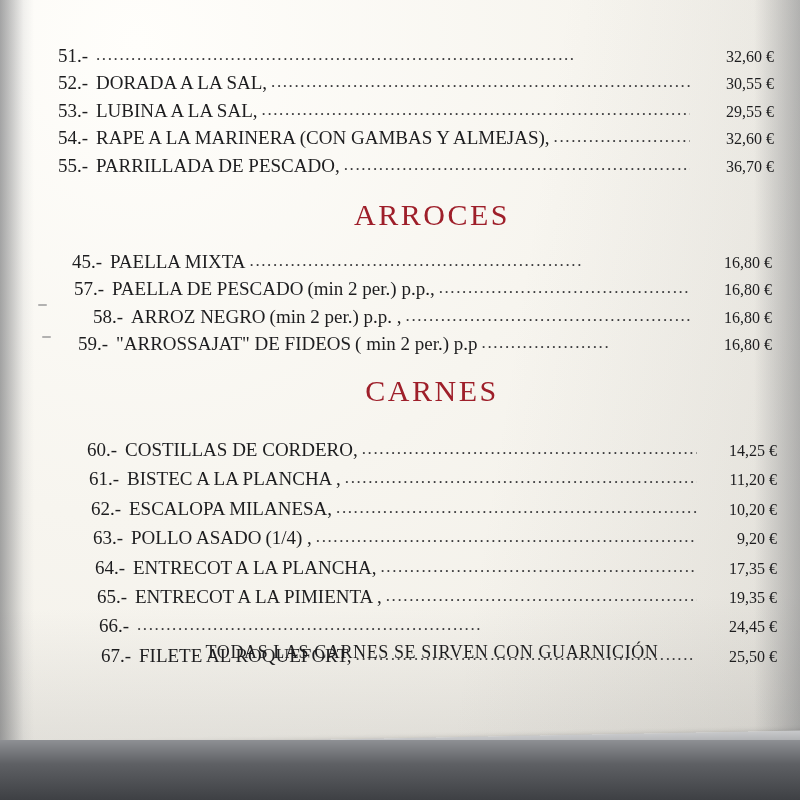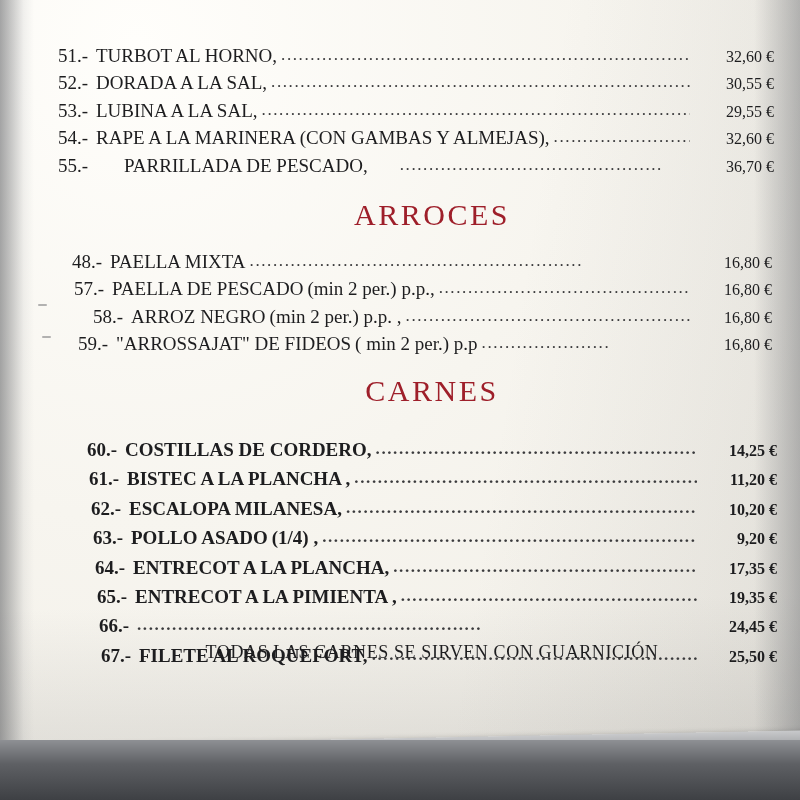--- a/index.html
+++ b/index.html
@@ -144,21 +144,21 @@
     top: 0px;
     width: 716px;
   }
   #block-pescados .item { padding-left: 0; }
   #block-pescados .num  { width: 38px; }
   #block-pescados .price { width: 78px; }
   #block-pescados .item:nth-child(1) { margin-left: 0px; }
   #block-pescados .item:nth-child(2) { margin-left: 0px; }
   #block-pescados .item:nth-child(3) { margin-left: 0px; }
   #block-pescados .item:nth-child(4) { margin-left: 0px; }
-  #block-pescados .item:nth-child(5) { margin-left: 0px; gap: 28px; }
+  #block-pescados .item:nth-child(5) { margin-left: 0px; }
   #block-pescados .item { margin-bottom: 8px; }
 
   #title-arroces {
     position: absolute;
     left: 0; right: 0;
     top: 152px;
   }
   #block-arroces {
     position: absolute;
     left: 40px;
@@ -176,21 +176,21 @@
     position: absolute;
     left: 0; right: 0;
     top: 328px;
   }
   #block-carnes {
     position: absolute;
     left: 55px;
     top: 394px;
     width: 690px;
   }
-  #block-carnes .item { margin-bottom: 10px; font-weight: bold; }
+  #block-carnes .item { margin-bottom: 10px; }
   #block-carnes .num { width: 38px; }
   #block-carnes .price { width: 74px; }
   #block-carnes .item:nth-child(2) { margin-left: 2px; }
   #block-carnes .item:nth-child(3) { margin-left: 4px; align-items: flex-end; }
   #block-carnes .item:nth-child(4) { margin-left: 6px; justify-content: center; }
   #block-carnes .item:nth-child(5) { margin-left: 8px; }
   #block-carnes .item:nth-child(6) { margin-left: 10px; }
   #block-carnes .item:nth-child(7) { margin-left: 12px; }
   #block-carnes .item:nth-child(8) { margin-left: 14px; }
 
@@ -230,21 +230,20 @@
   <div id="right-shadow"></div>
 
   <div id="content">
 
     <span class="margin-mark" style="left:6px; top:258px;"></span>
     <span class="margin-mark" style="left:10px; top:290px;"></span>
 
     <ul class="items" id="block-pescados">
       <li class="item">
         <span class="num">51.-</span>
-        <span class="name">TURBOT AL HORNO,</span>
         <span class="leader">..................................................................................</span>
         <span class="price">32,60 €</span>
       </li>
       <li class="item">
         <span class="num">52.-</span>
         <span class="name">DORADA A LA SAL,</span>
         <span class="leader">.......................................................................................</span>
         <span class="price">30,55 €</span>
       </li>
       <li class="item">
@@ -264,21 +263,21 @@
         <span class="name">PARRILLADA DE PESCADO,</span>
         <span class="leader">.................................................................................</span>
         <span class="price">36,70 €</span>
       </li>
     </ul>
 
     <h2 class="section-title" id="title-arroces">ARROCES</h2>
 
     <ul class="items" id="block-arroces">
       <li class="item">
-        <span class="num">48.-</span>
+        <span class="num">45.-</span>
         <span class="name">PAELLA MIXTA</span>
         <span class="leader">.........................................................</span>
         <span class="price">16,80 €</span>
       </li>
       <li class="item">
         <span class="num">57.-</span>
         <span class="name">PAELLA DE PESCADO</span>
         <span class="name small">(min 2 per.) p.p.,</span>
         <span class="leader">...........................................</span>
         <span class="price">16,80 €</span>

